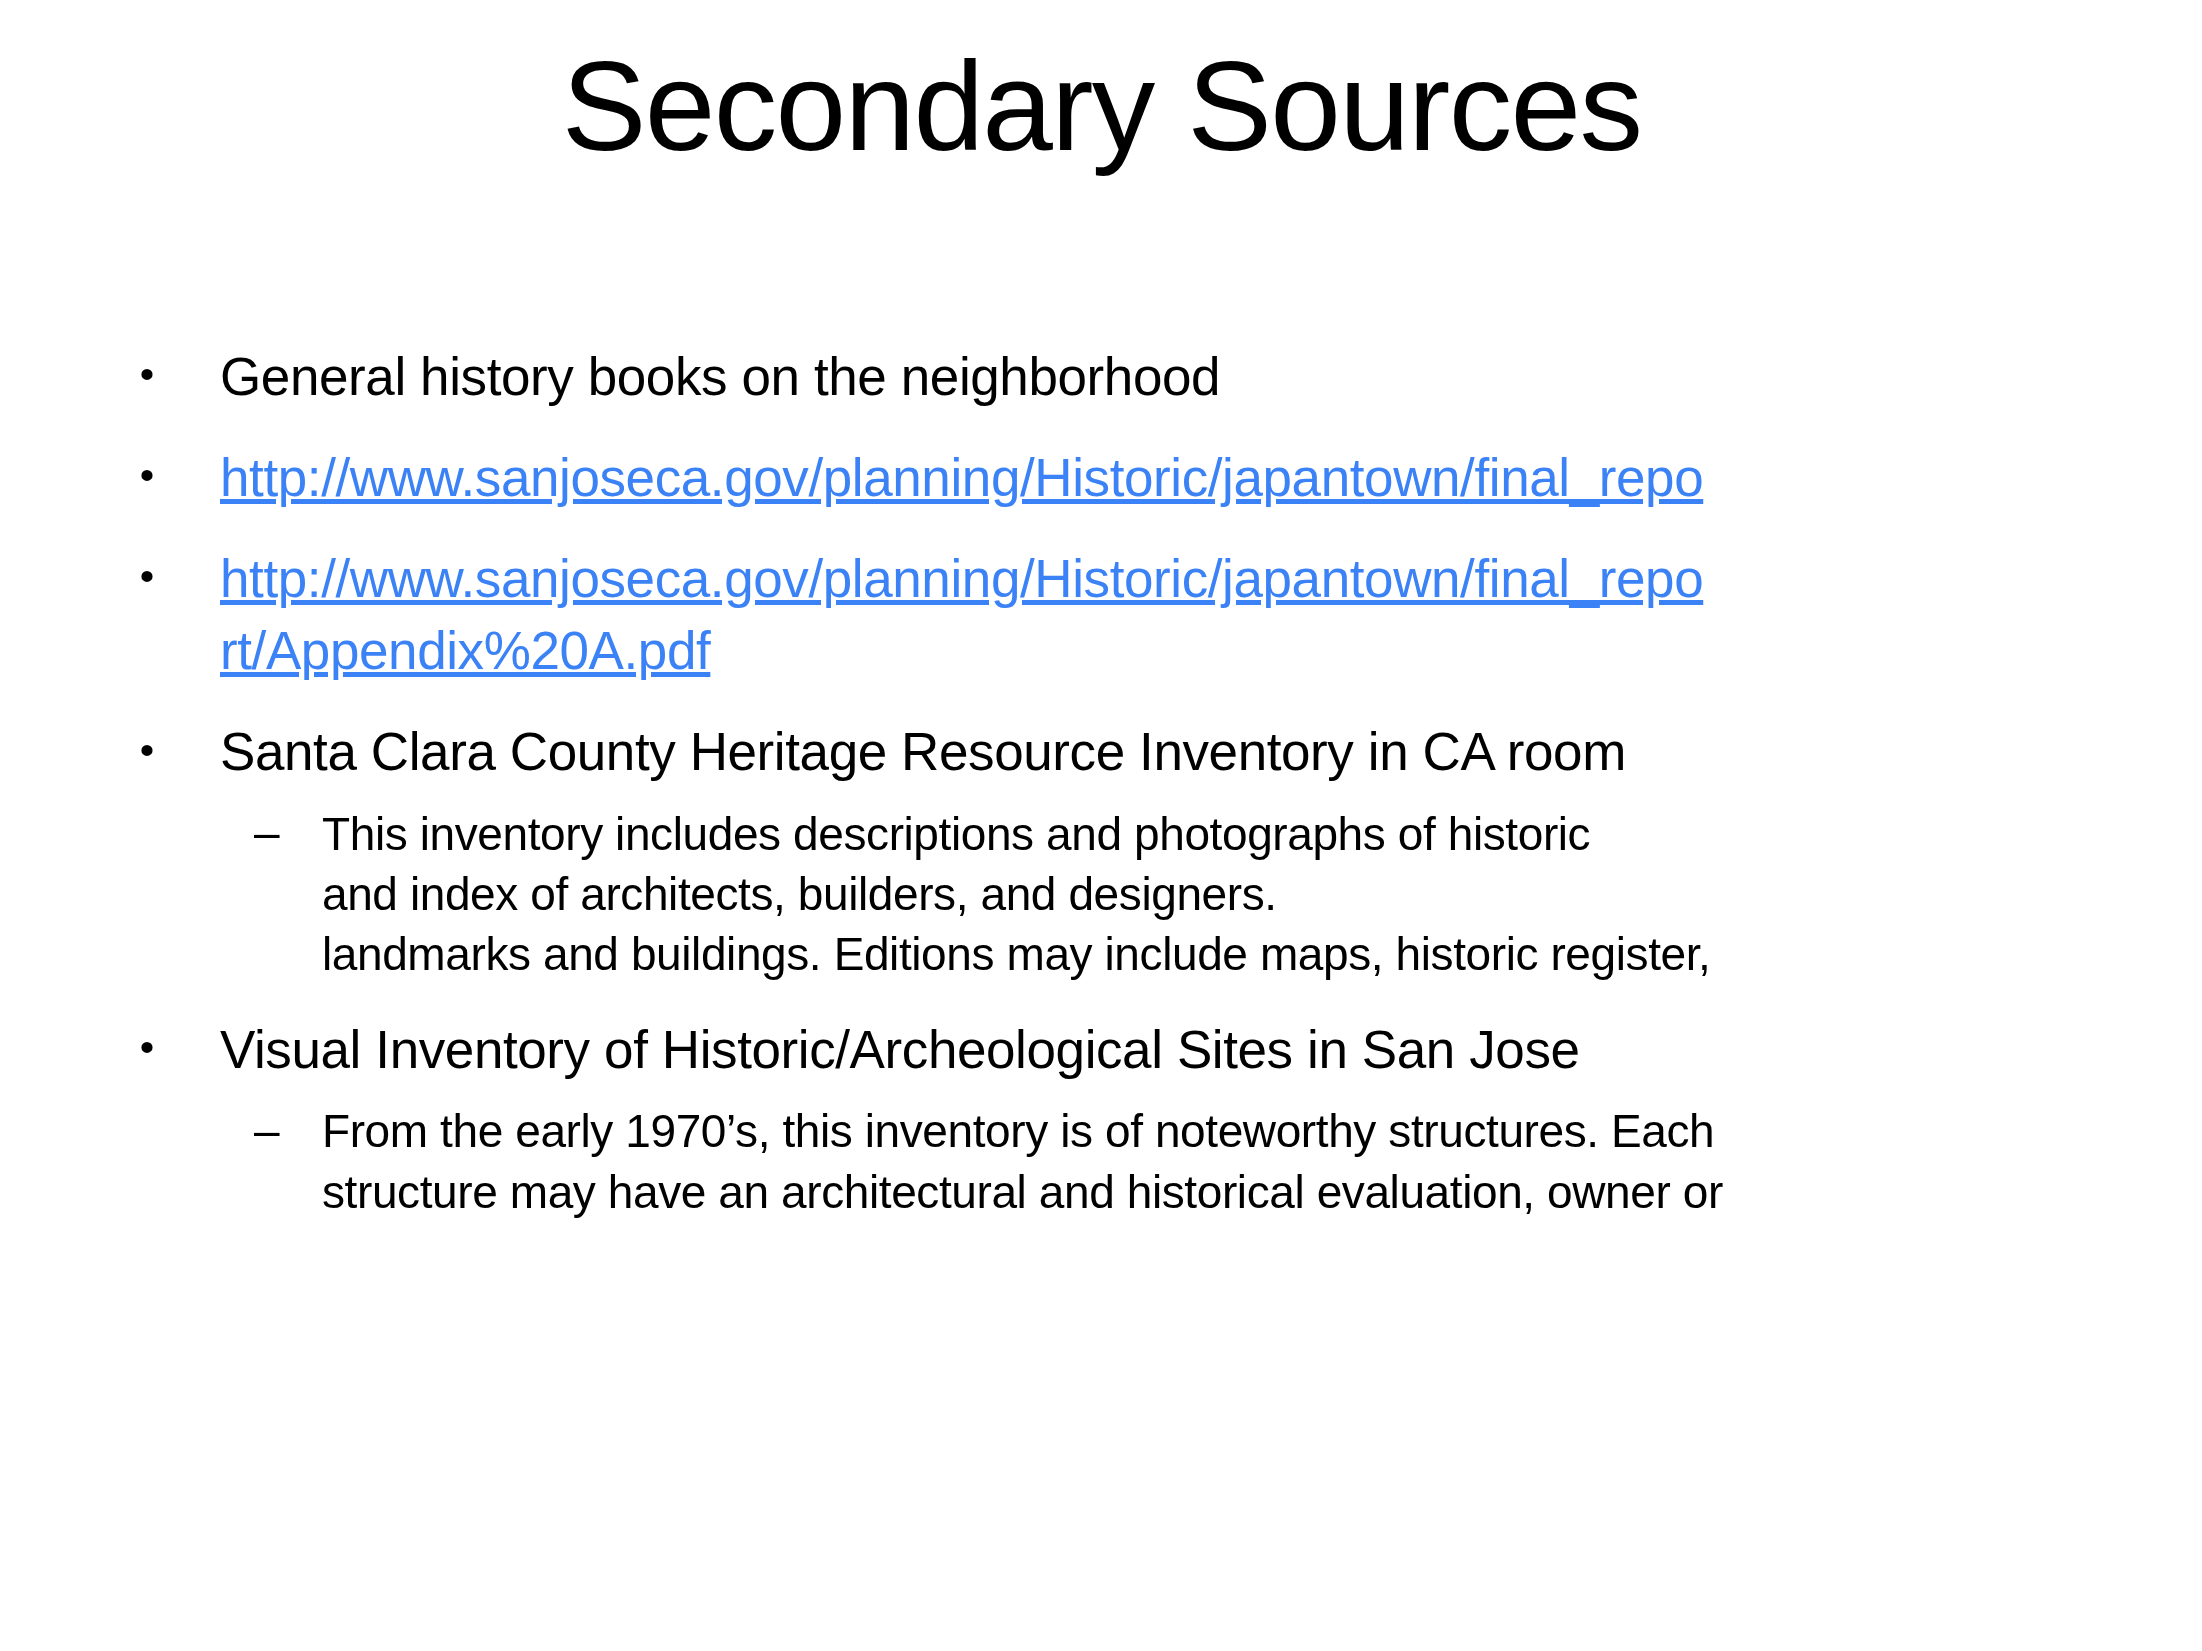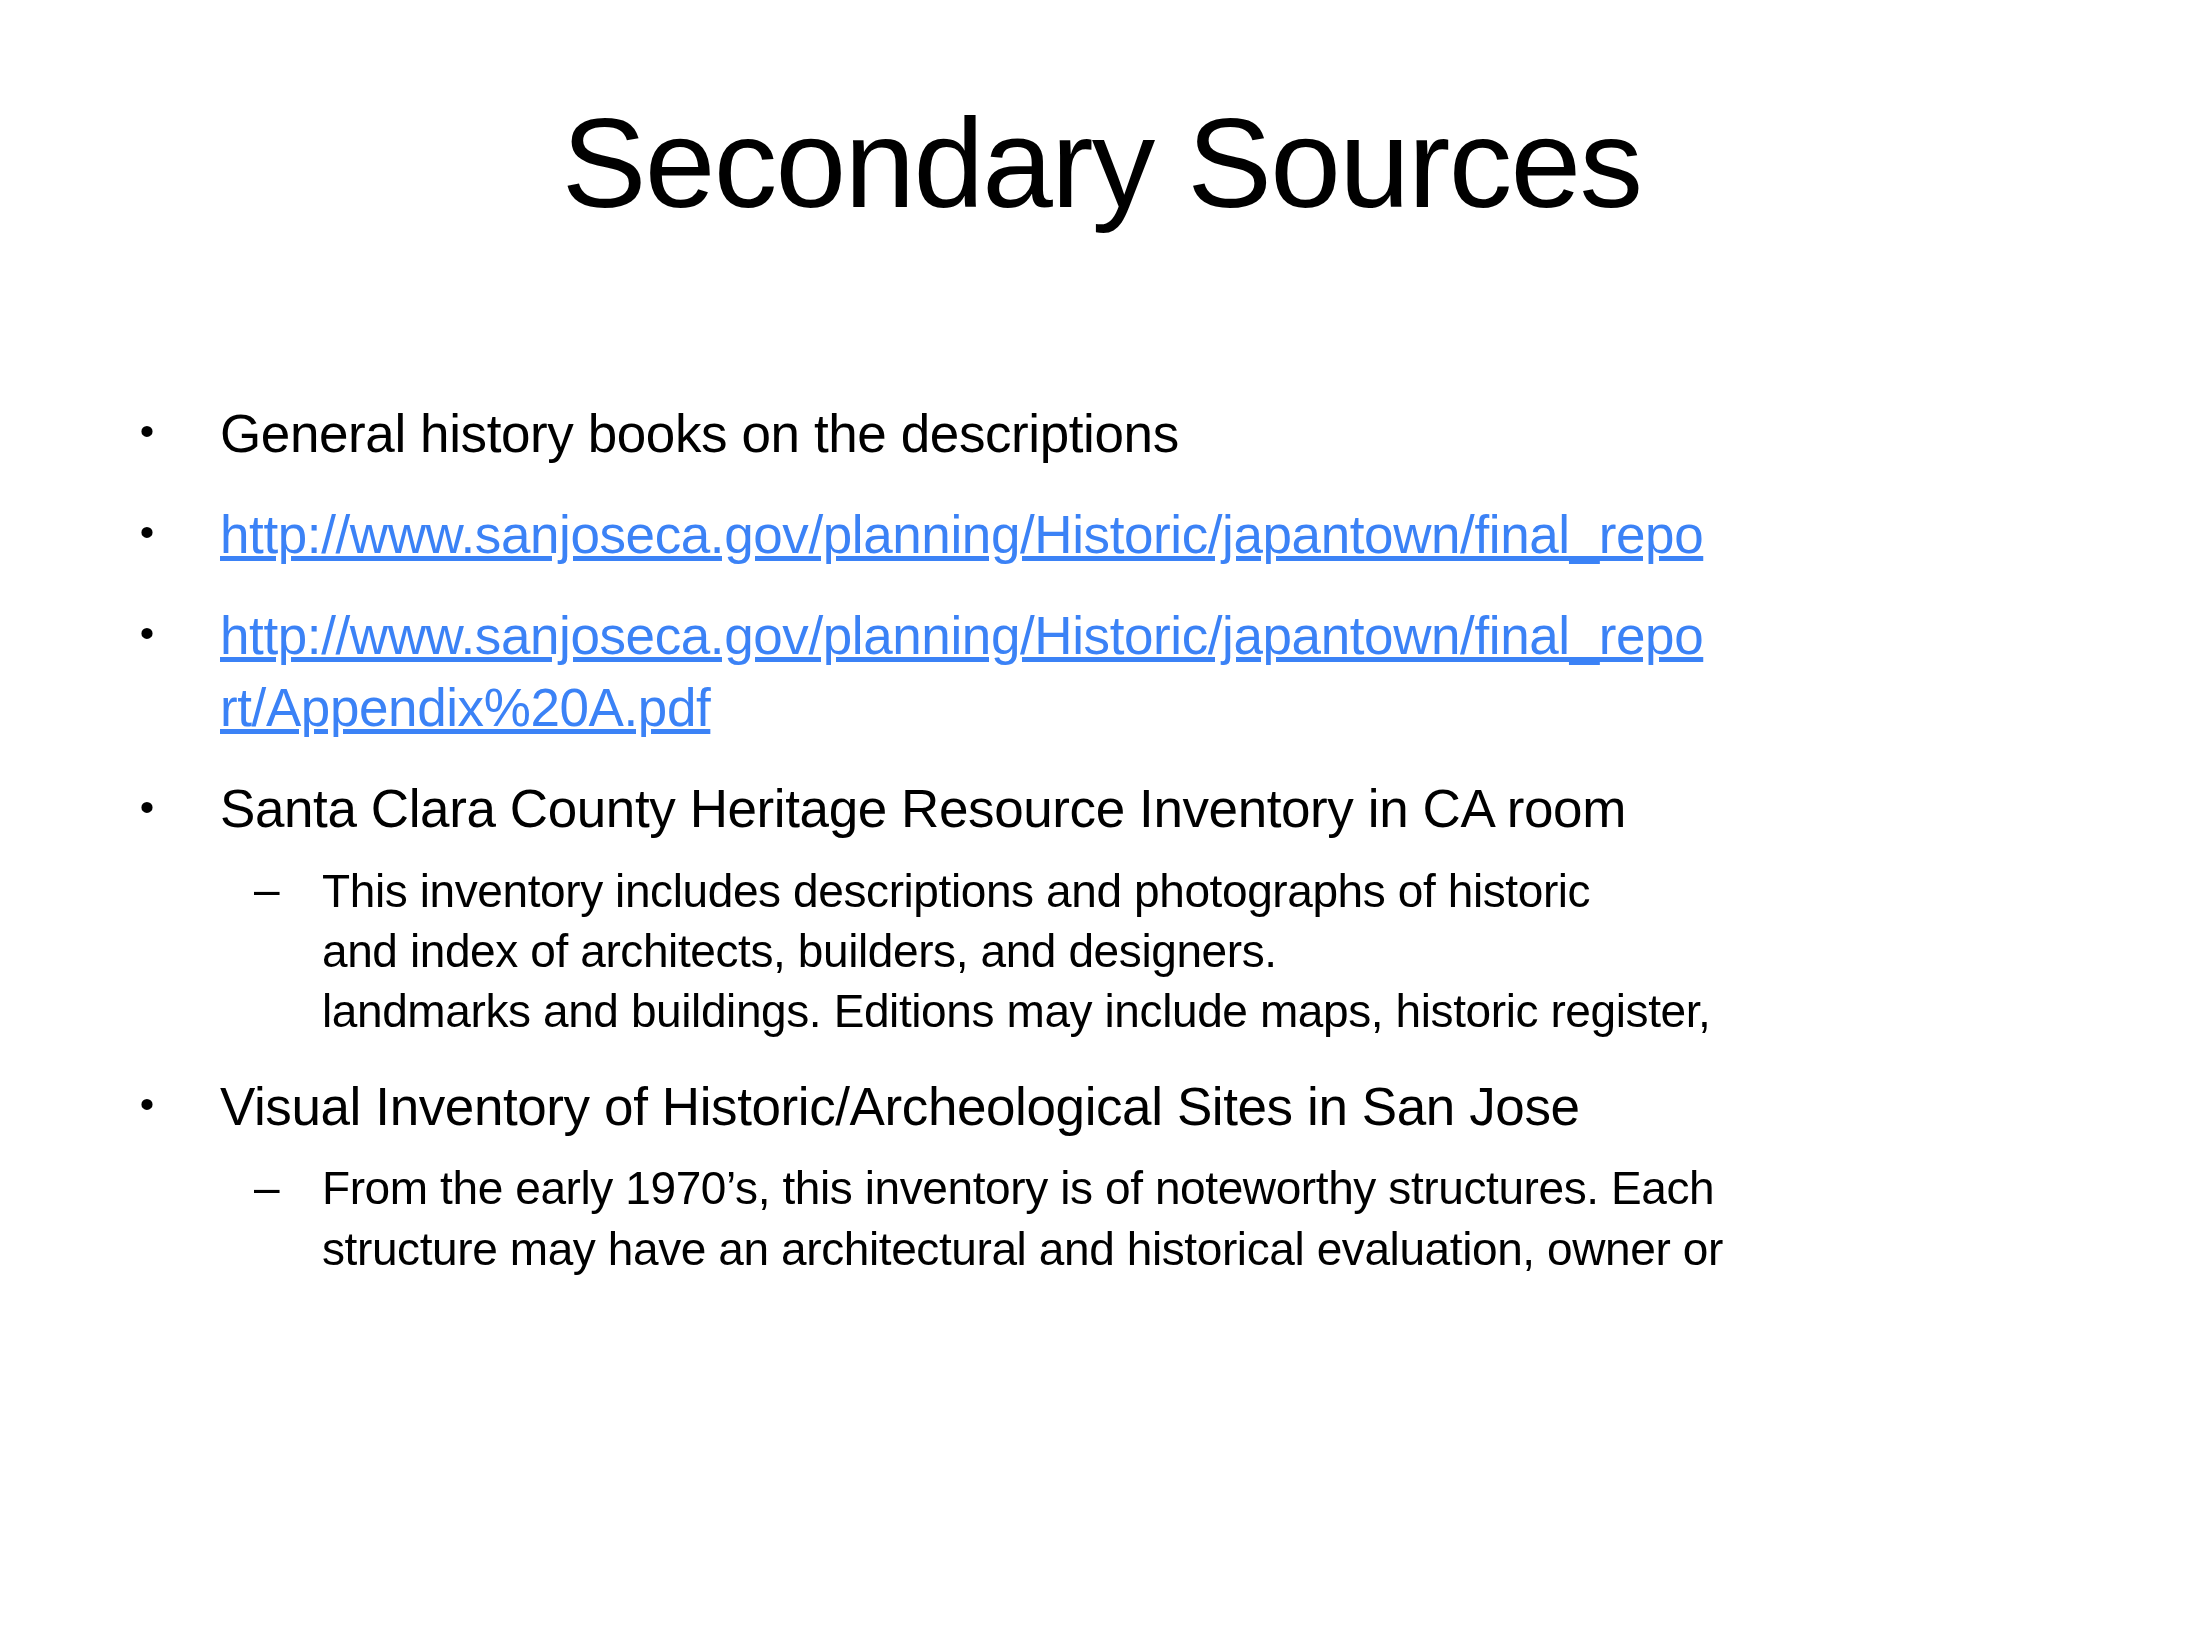--- a/index.html
+++ b/index.html
@@ -10,22 +10,22 @@
   .slide {
     position: relative;
     width: 2203px;
     height: 1652px;
     background: #ffffff;
     color: #000000;
     font-family: "Liberation Sans", sans-serif;
     overflow: hidden;
   }
   .title {
-    margin: 16px;
-    padding-top: 74px;
+    margin: 0;
+    padding-top: 33px;
     font-size: 127px;
     font-weight: 400;
     line-height: 1.15;
     text-align: center;
     letter-spacing: -1.7px;
   }
   ul.bullets {
     list-style: none;
     margin: 162px 60px 0 138px;
     padding: 0;
@@ -68,21 +68,21 @@
 <body>
 
 <div class="slide">
 
   <h1 class="title">Secondary Sources</h1>
 
   <ul class="bullets">
 
     <li>
       <span class="marker bullet-dot">•</span>
-      <span class="line">General history books on the descriptions</span>
+      <span class="line">General history books on the neighborhood</span>
     </li>
 
     <li>
       <span class="marker bullet-dot">•</span>
       <a class="link">
         <span class="line">http://www.sanjoseca.gov/planning/Historic/japantown/final_repo</span>
       </a>
     </li>
 
     <li>

